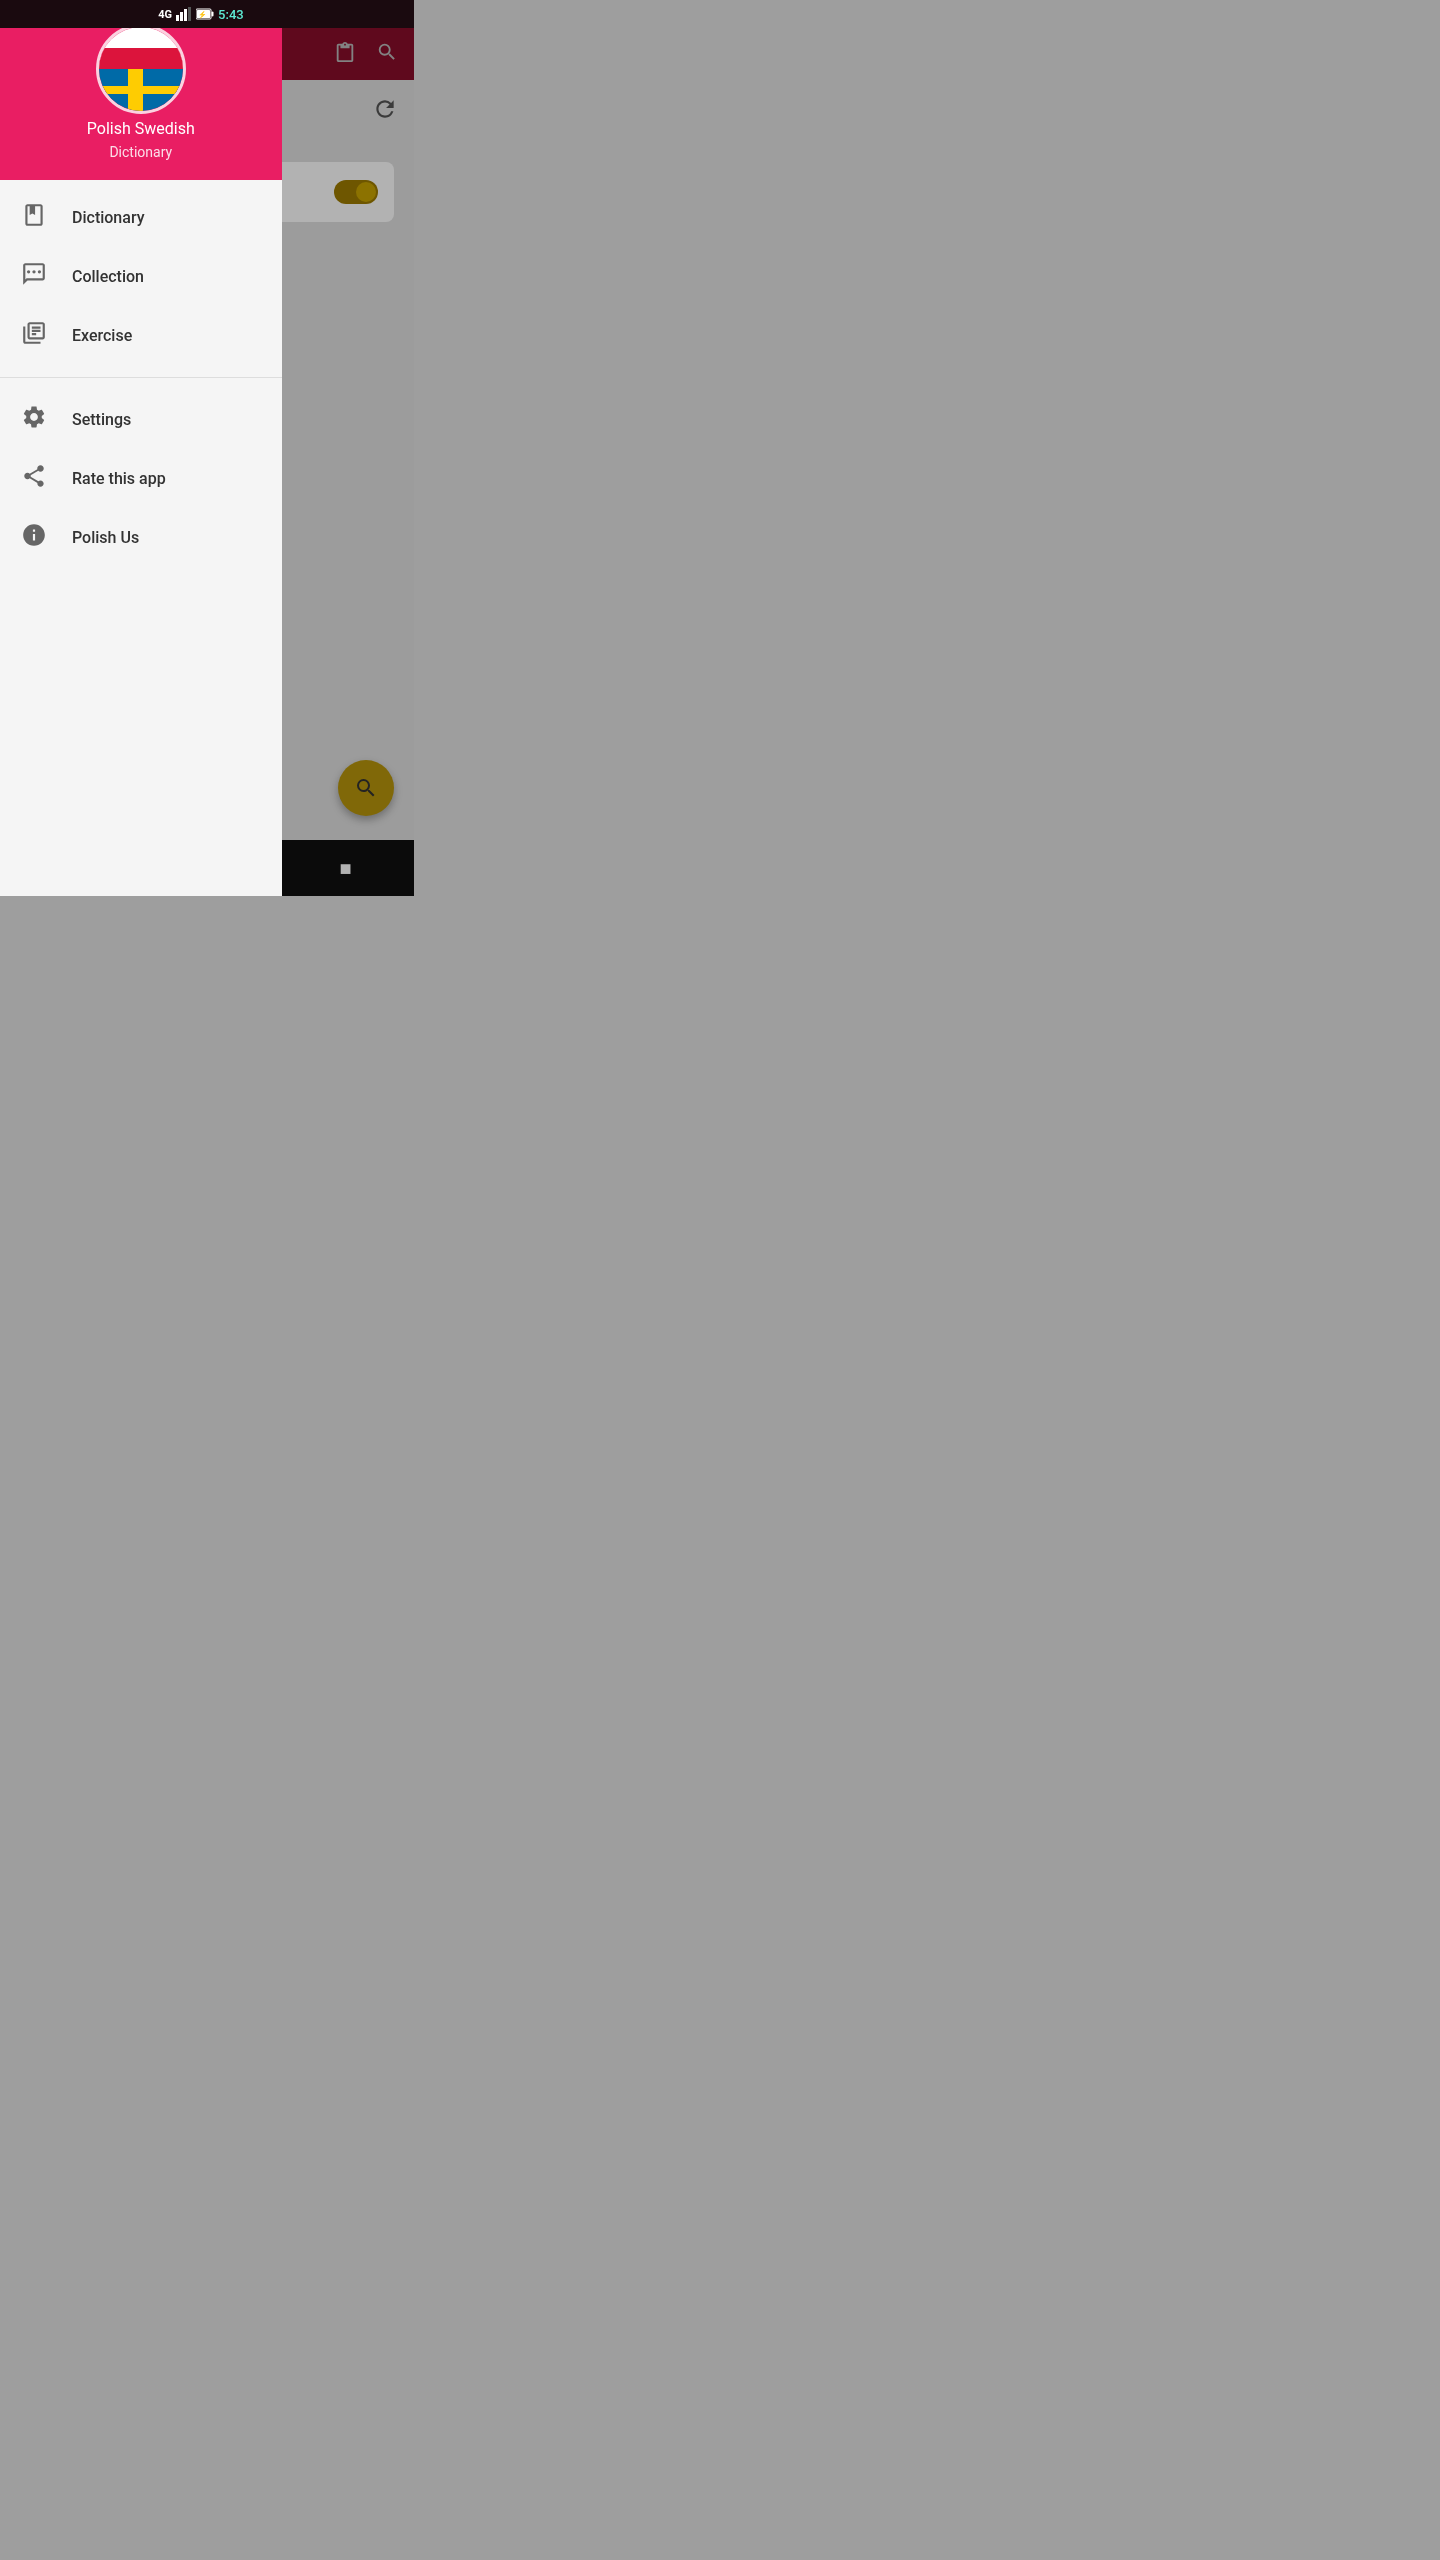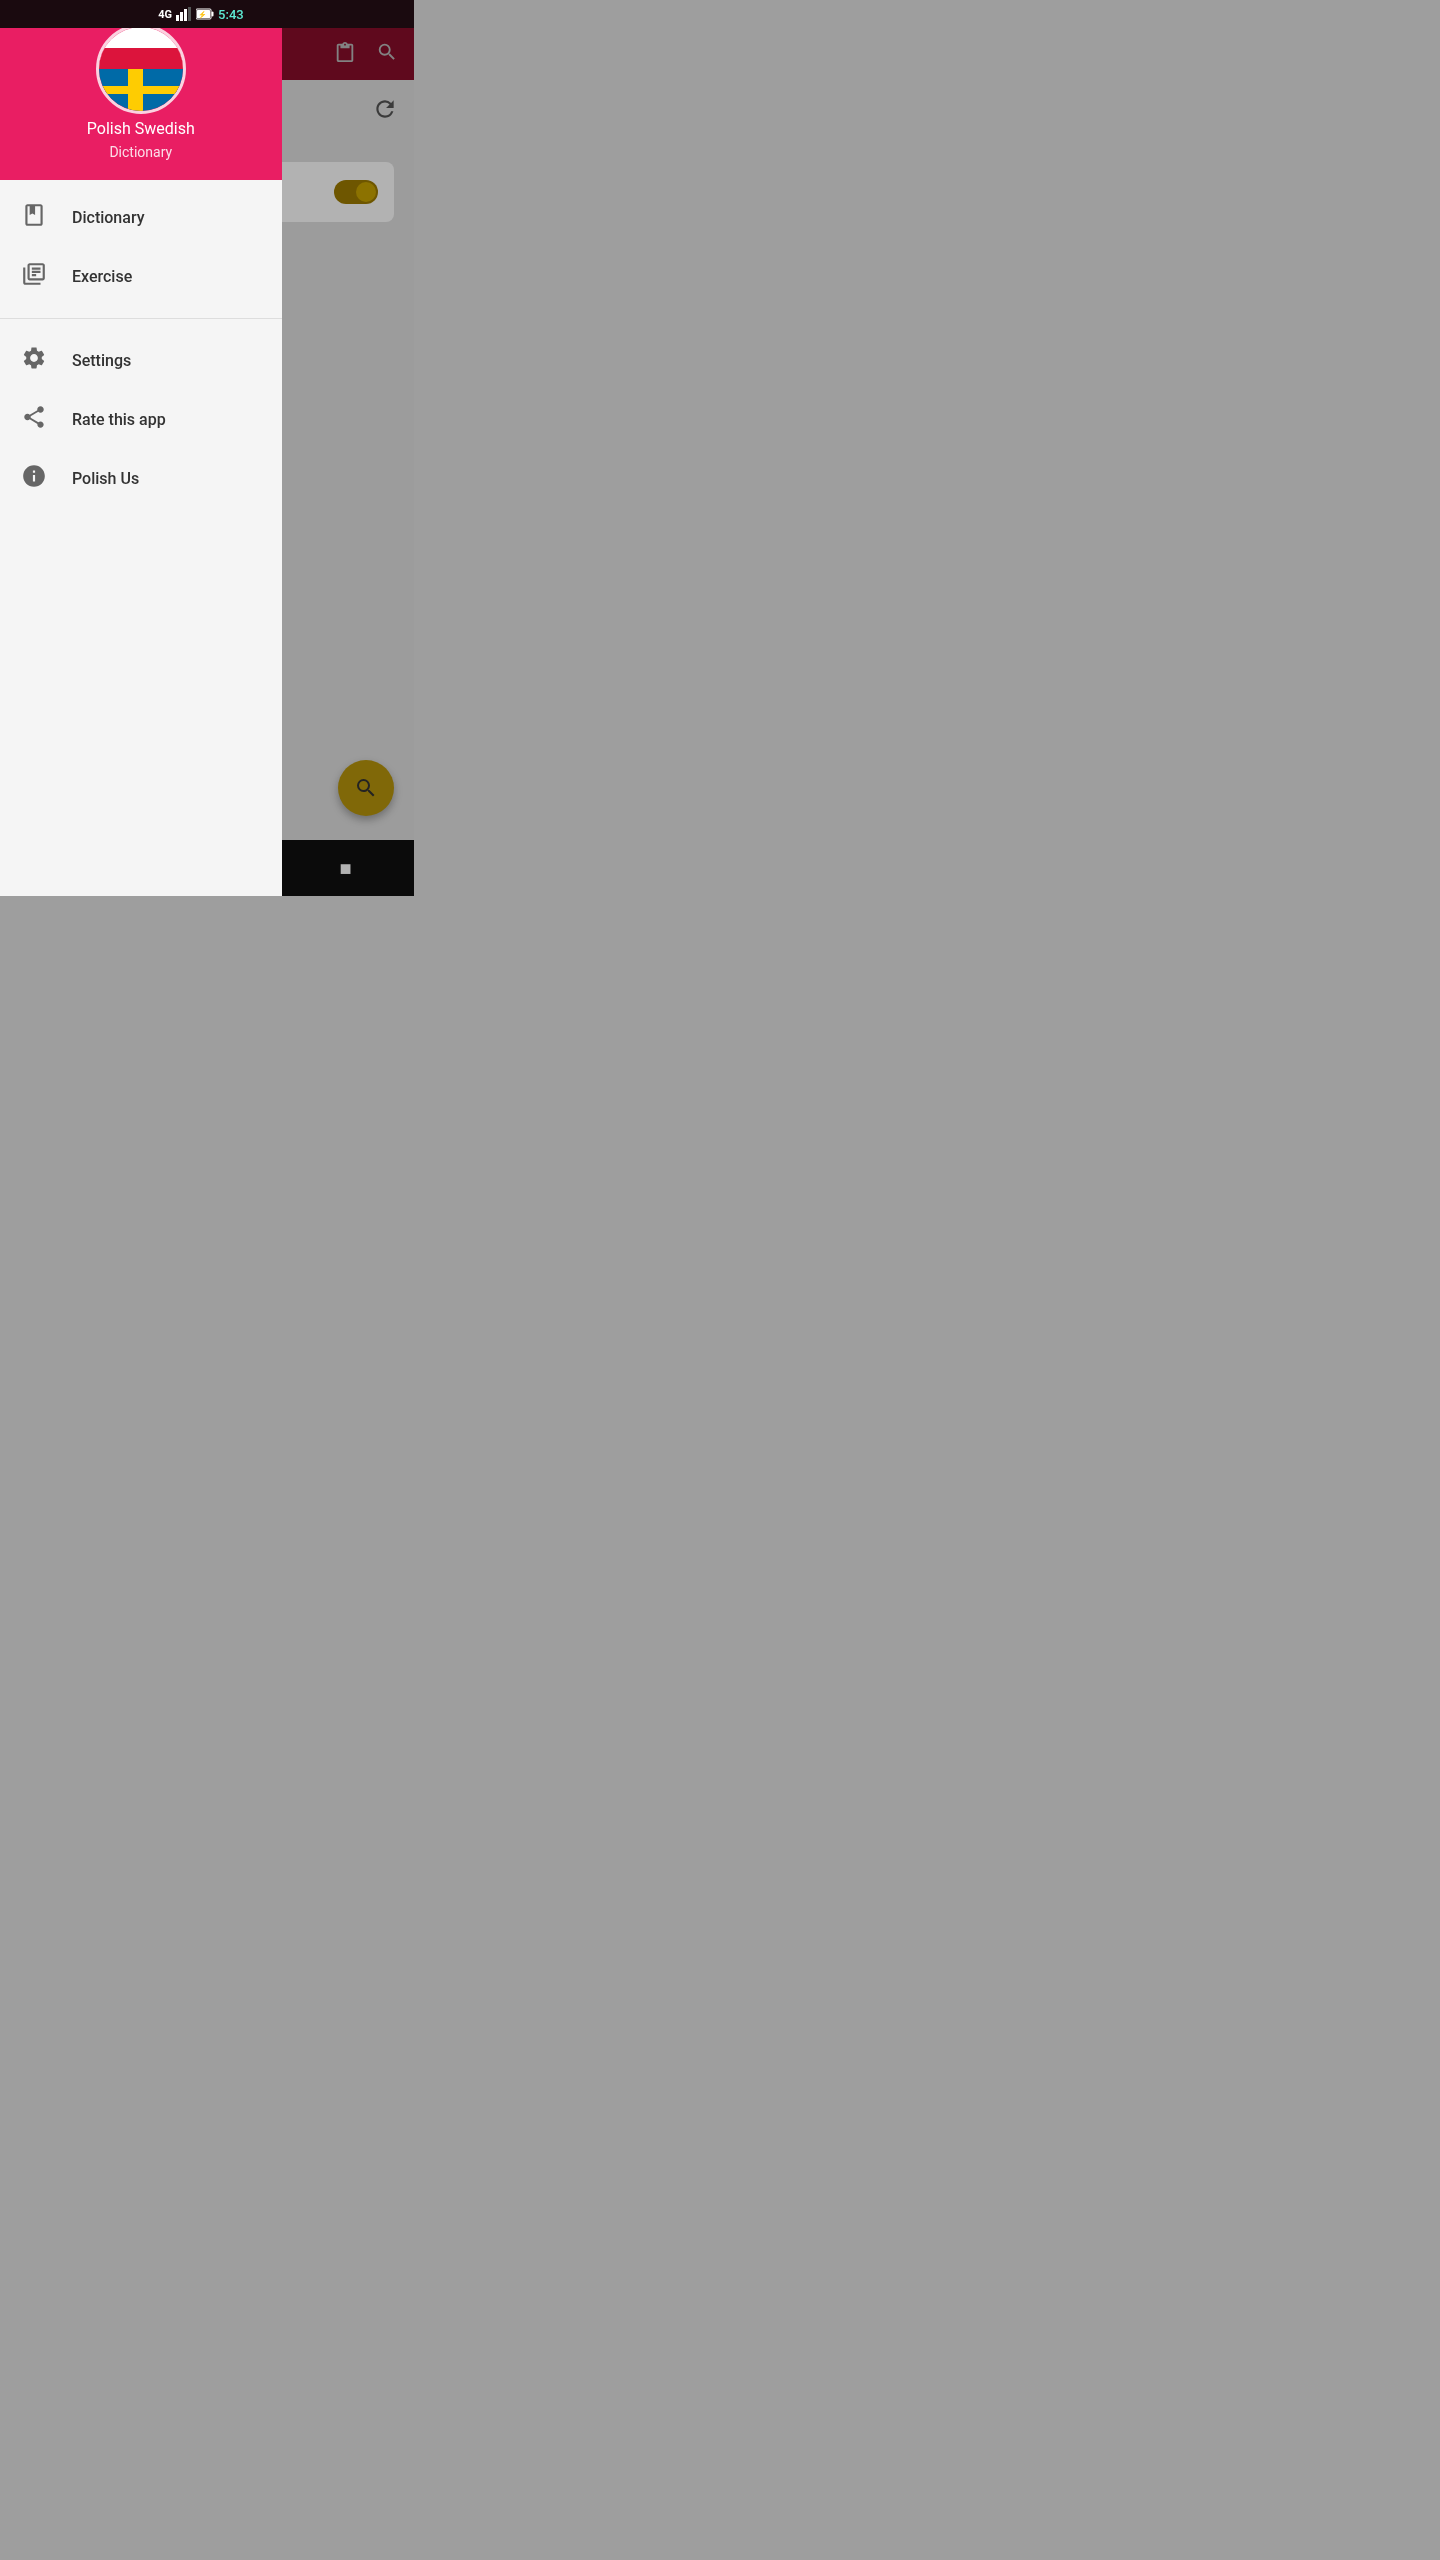--- a/index.html
+++ b/index.html
@@ -332,20 +332,31 @@
 
       <div class="drawer-item">
         <span class="drawer-icon">
           <svg class="icon-svg" viewBox="0 0 24 24">
             <path d="M18 2H6c-1.1 0-2 .9-2 2v16c0 1.1.9 2 2 2h12c1.1 0 2-.9 2-2V4c0-1.1-.9-2-2-2zm0 18H6V4h2v8l2.5-1.5L13 12V4h5v16z"></path>
           </svg>
         </span>
         <span class="drawer-label">Dictionary</span>
       </div>
 
+      <div class="drawer-item">
+        <span class="drawer-icon">
+          <svg class="icon-svg" viewBox="0 0 24 24">
+            <path d="M20 2H4c-1.1 0-2 .9-2 2v18l4-4h14c1.1 0 2-.9 2-2V4c0-1.1-.9-2-2-2zm0 14H5.17L4 17.17V4h16v12z"></path>
+            <circle cx="7" cy="10" r="1.5"></circle>
+            <circle cx="12" cy="10" r="1.5"></circle>
+            <circle cx="17" cy="10" r="1.5"></circle>
+          </svg>
+        </span>
+        <span class="drawer-label">Collection</span>
+      </div>
 
       <div class="drawer-item">
         <span class="drawer-icon">
           <svg class="icon-svg" viewBox="0 0 24 24">
             <path d="M4 6H2v14c0 1.1.9 2 2 2h14v-2H4V6zm16-4H8c-1.1 0-2 .9-2 2v12c0 1.1.9 2 2 2h12c1.1 0 2-.9 2-2V4c0-1.1-.9-2-2-2zm0 14H8V4h12v12zM10 9h8v2h-8zm0 3h4v2h-4zm0-6h8v2h-8z"></path>
           </svg>
         </span>
         <span class="drawer-label">Exercise</span>
       </div>
     </div>

